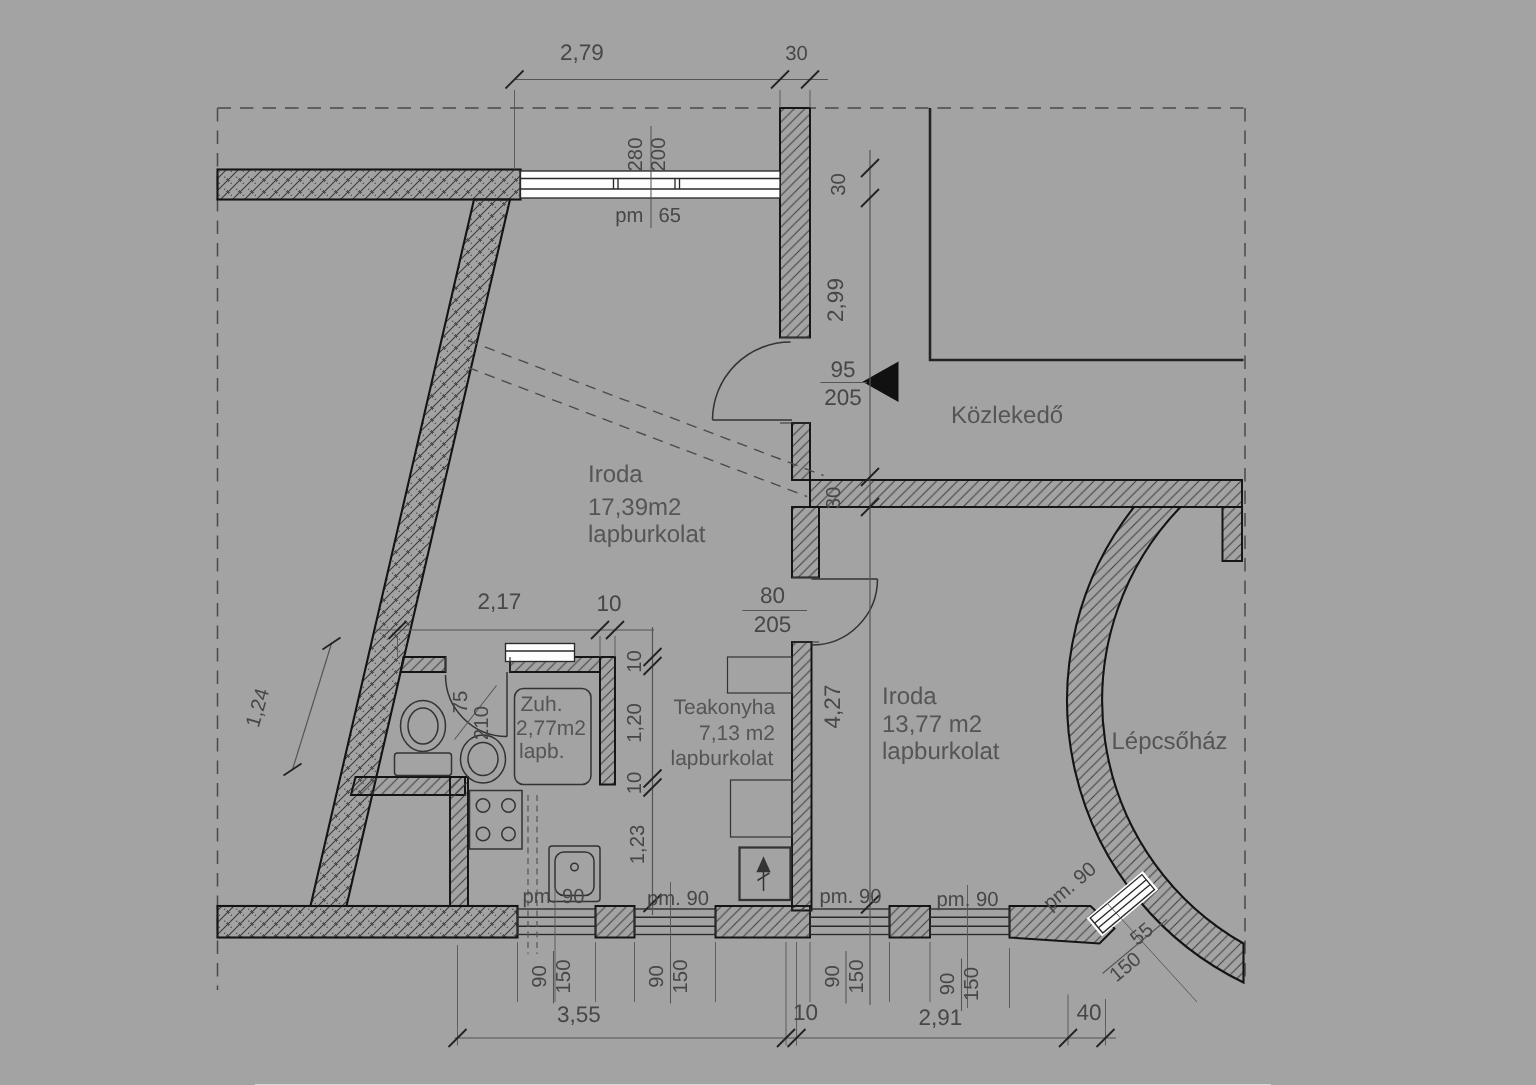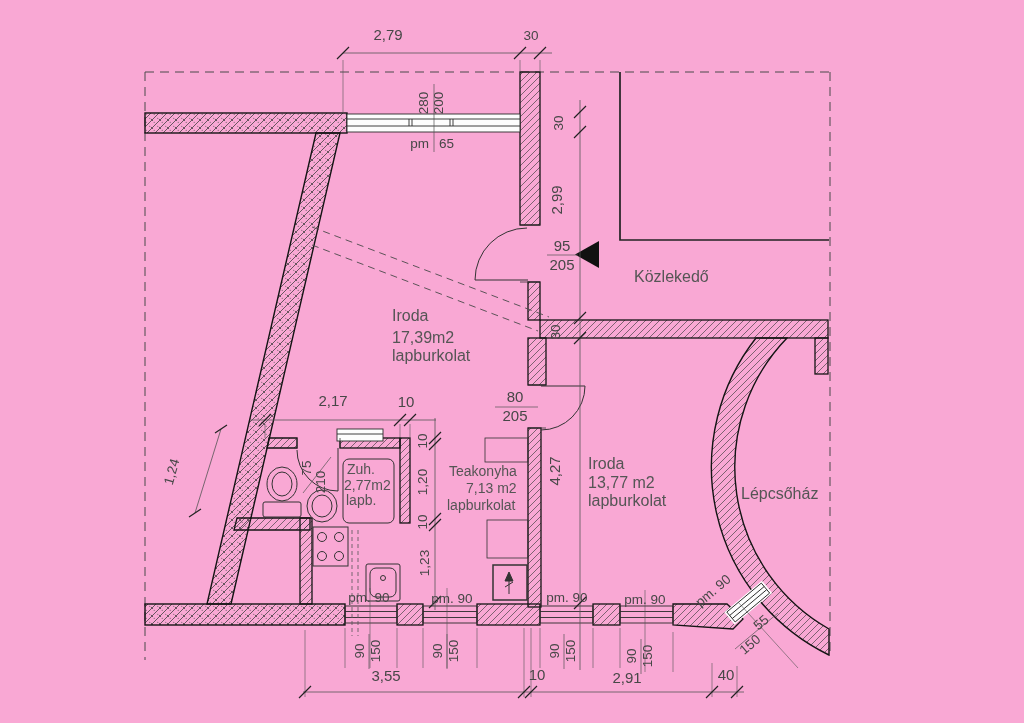--- a/index.html
+++ b/index.html
@@ -1,16 +1,16 @@
 <!DOCTYPE html>
 <html><head>
 <meta charset="utf-8">
 <style>
   html,body{margin:0;padding:0;background:#ffffff;}
-  .page{position:relative;width:1024px;height:723px;background:#f9a8d4;overflow:hidden;
+  .page{position:relative;width:1024px;height:723px;background:#a3a3a3;overflow:hidden;
         font-family:"Liberation Sans", sans-serif;}
   svg{position:absolute;left:0;top:0;}
   text{fill:#474747;font-family:"Liberation Sans", sans-serif;}
   .dim{font-size:15px;}
   .dimS{font-size:13.5px;}
   .room{font-size:16px;fill:#555;}
   .roomS{font-size:14px;fill:#555;}
 </style>
 </head>
 <body>

